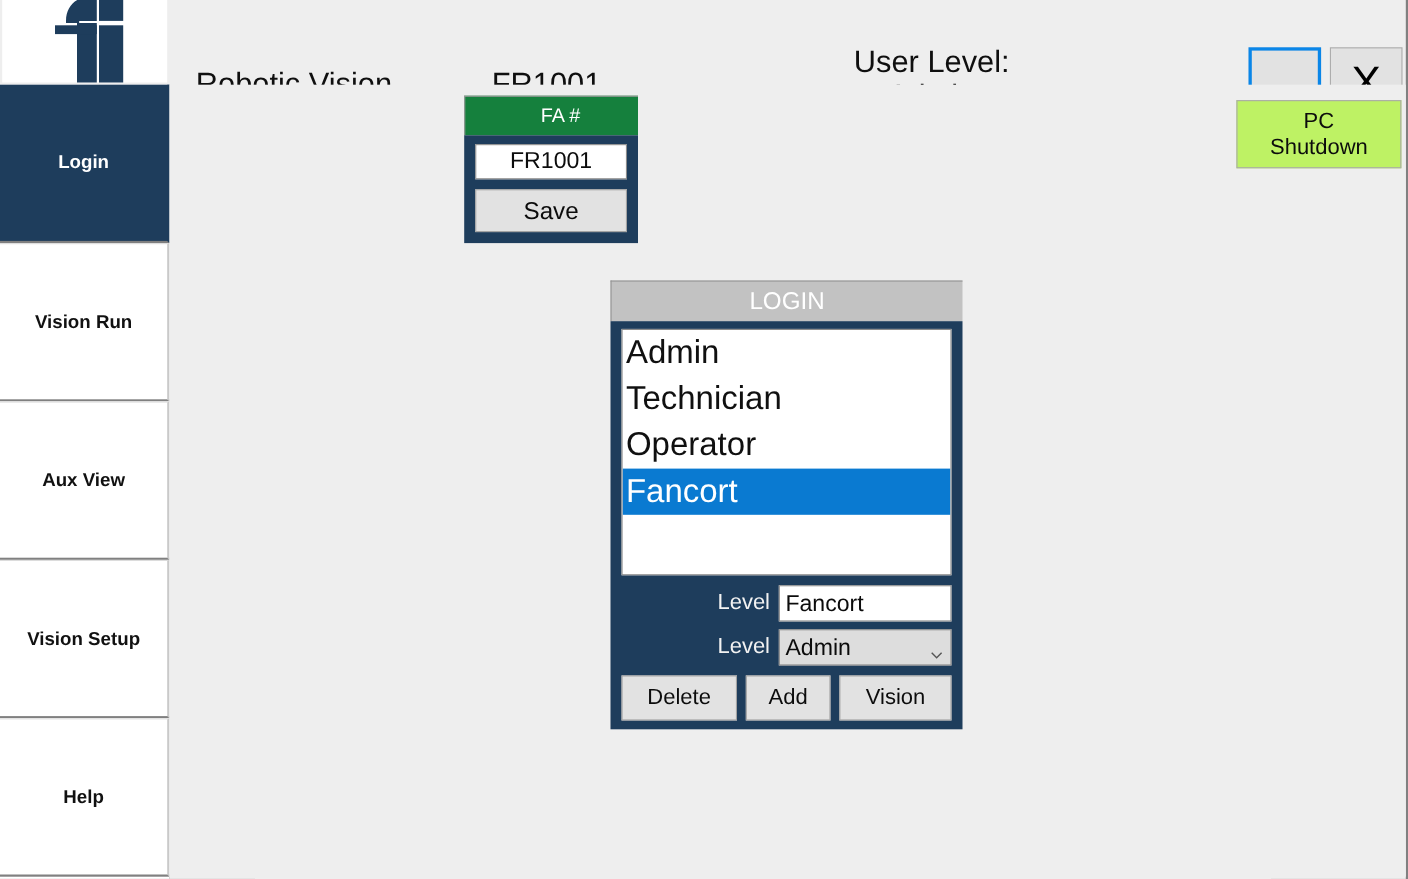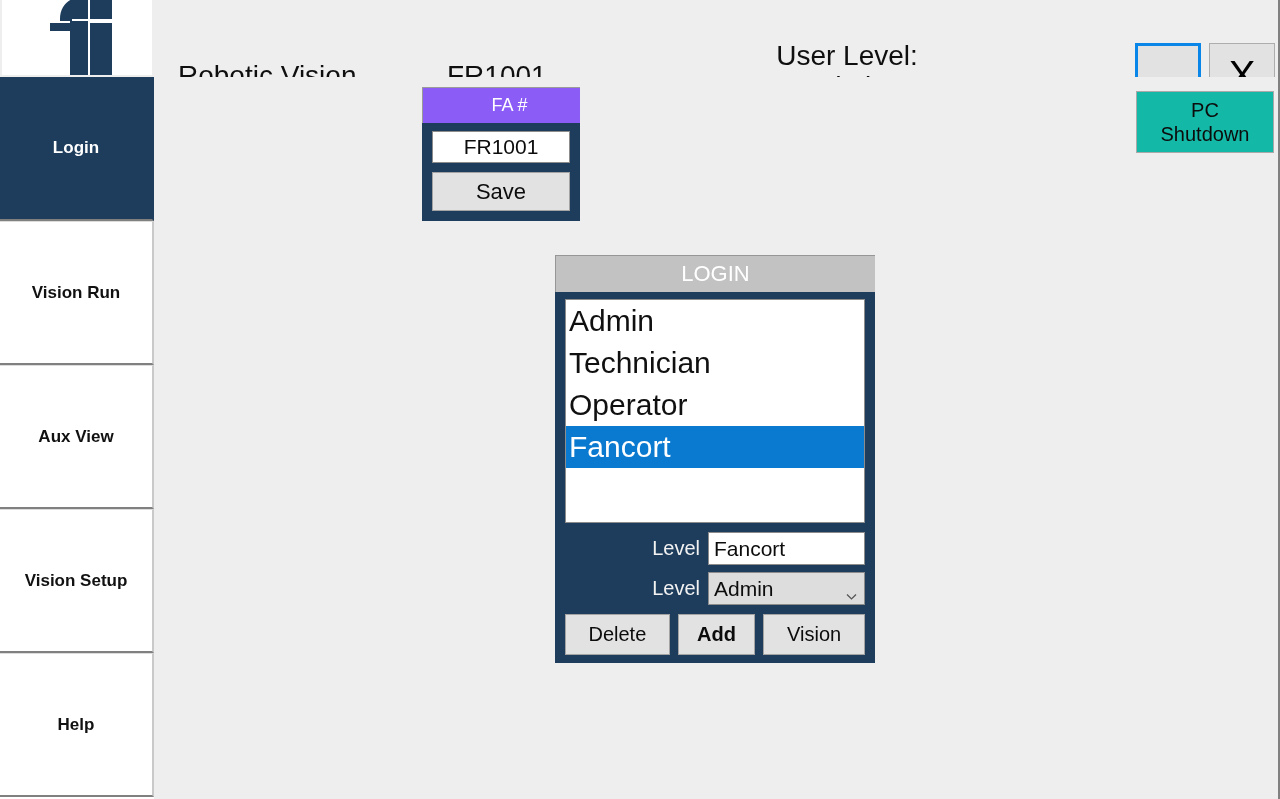--- a/index.html
+++ b/index.html
@@ -152,21 +152,21 @@
 
   
   .fa-panel {
     position: absolute;
     left: 268px;
     top: 10px;
     width: 158px;
   }
   .fa-head {
     height: 36px;
-    background: #8b5cf6;
+    background: #15803d;
     border-top: 1px solid #9a9a9a;
     border-left: 1px solid #9a9a9a;
     box-sizing: border-box;
     color: #ffffff;
     font-size: 18px;
     display: flex;
     align-items: center;
     justify-content: center;
     padding-left: 16px;
   }
@@ -199,23 +199,23 @@
     justify-content: center;
     font-size: 22px;
     color: #0c0c0c;
   }
 
   
   .pc-shutdown {
     position: absolute;
     right: 4px;
     top: 14px;
-    width: 138px;
+    width: 150px;
     height: 62px;
-    background: #14b8a6;
+    background: #bef264;
     border: 1px solid #a9a9a9;
     box-sizing: border-box;
     display: flex;
     align-items: center;
     justify-content: center;
     text-align: center;
     font-size: 20px;
     color: #0c0c0c;
     line-height: 1.2;
     white-space: pre-line;
@@ -323,21 +323,21 @@
     border: 1px solid #a3a3a3;
     box-sizing: border-box;
     display: flex;
     align-items: center;
     justify-content: center;
     font-size: 20px;
     color: #0c0c0c;
     padding: 0 12px;
   }
   .lp-btn.delete { width: 107px; }
-  .lp-btn.add    { width: 79px; font-weight: bold; }
+  .lp-btn.add    { width: 79px; }
   .lp-btn.logout { width: 104px; }
 </style>
 </head>
 <body>
 
 <div class="app">
 
   <div class="titlebar">
 
     <div class="logo-box">

